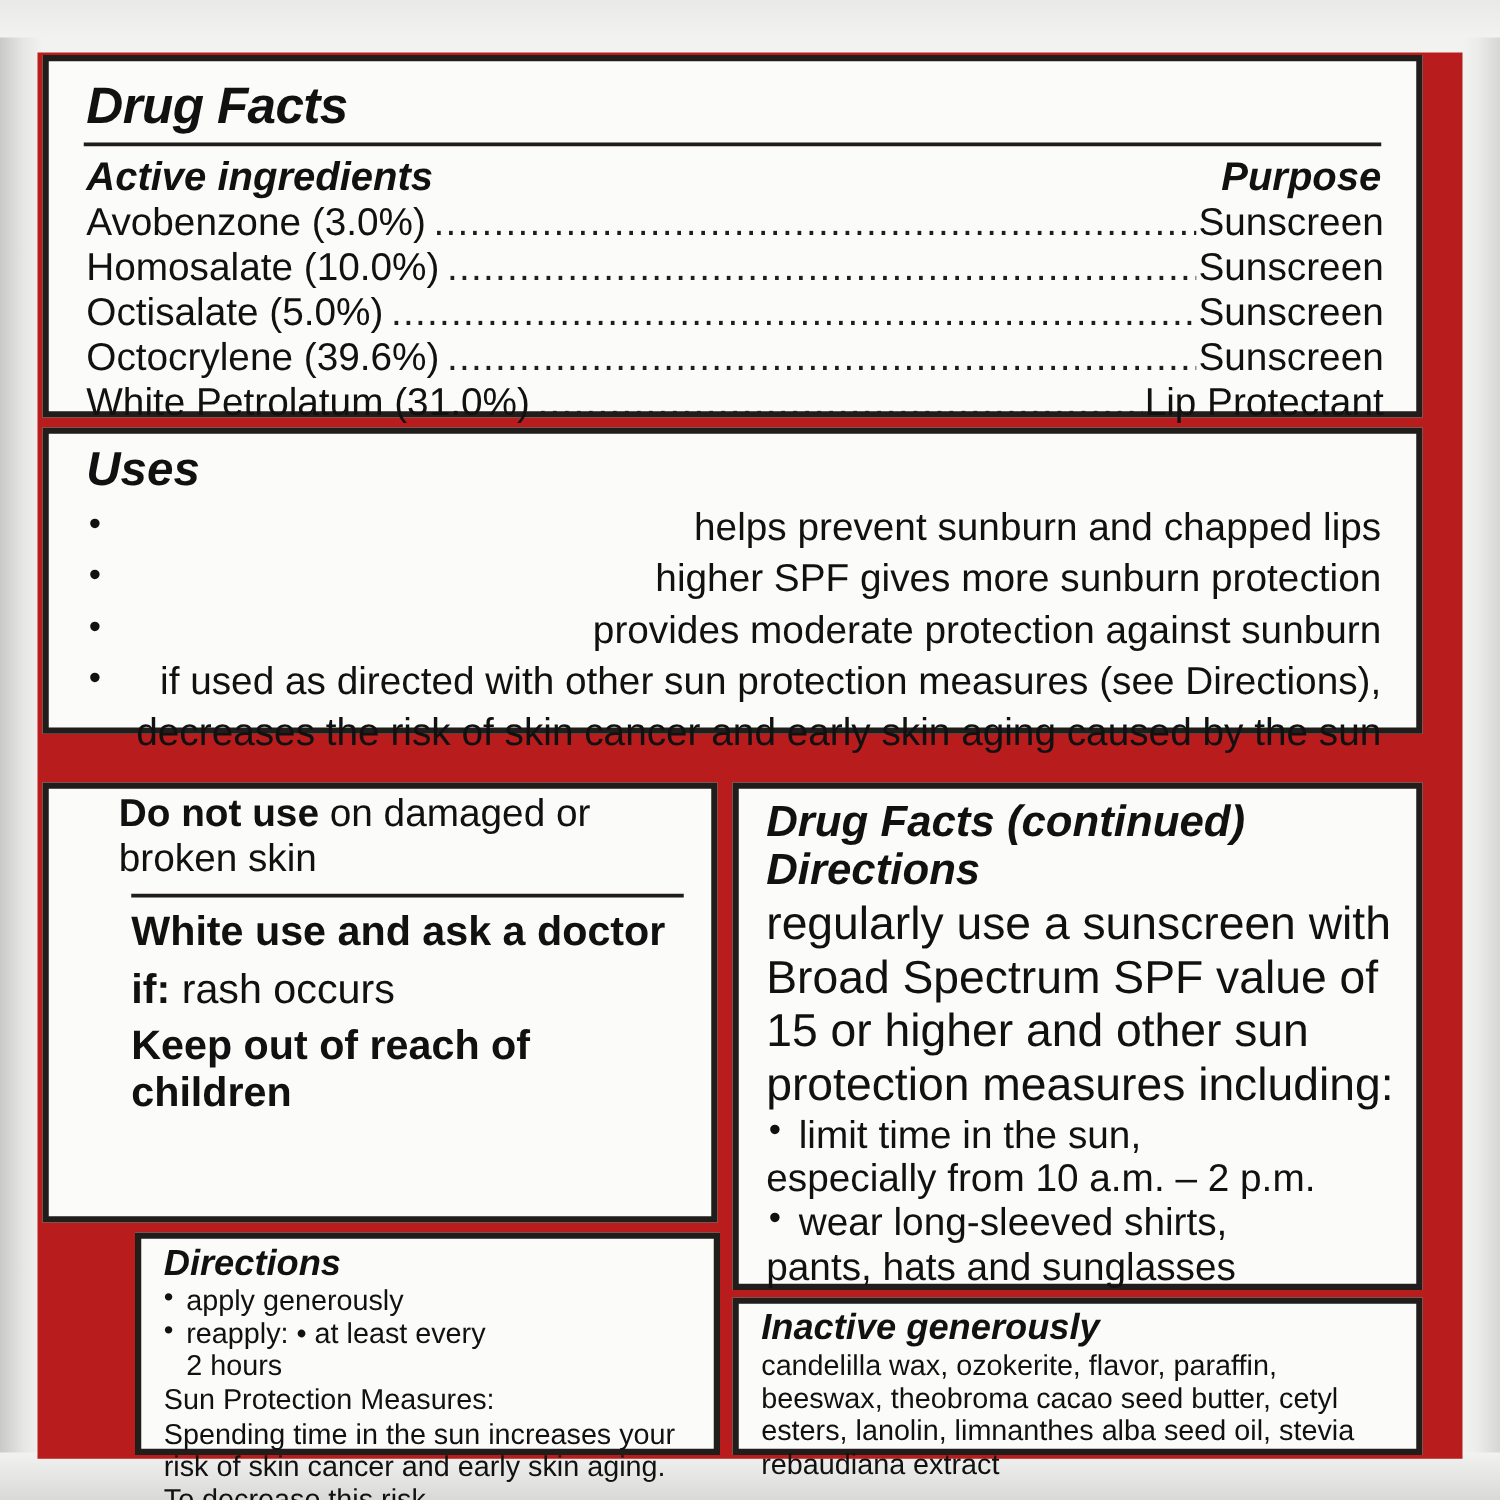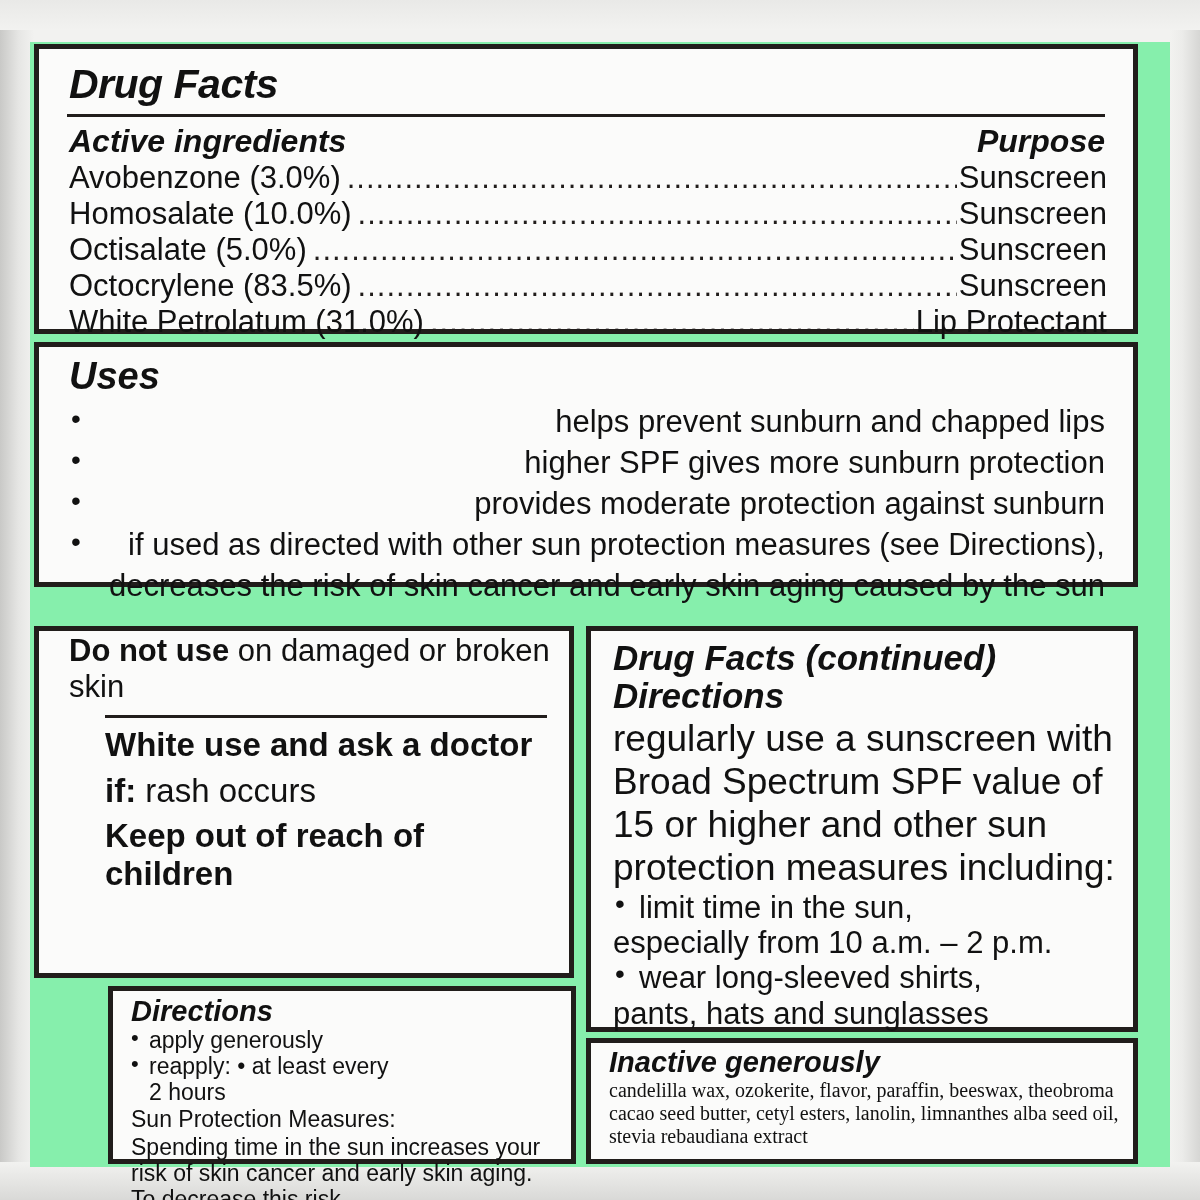--- a/index.html
+++ b/index.html
@@ -47,21 +47,21 @@
     width: 1200px; height: 38px;
     background: linear-gradient(to top, #d9d9d7 0%, #f2f2f0 100%);
   }
 
   .label {
     position: absolute;
     left: 30px;
     top: 42px;
     width: 1140px;
     height: 1125px;
-    background: #86efac;
+    background: #b91c1c;
   }
 
   .panel {
     position: absolute;
     background: #fbfbfa;
     border: 5px solid #211d1b;
     box-sizing: border-box;
   }
 
   
@@ -160,20 +160,21 @@
   }
   .warn-title {
     font-size: 37px;
     font-weight: bold;
     padding: 8px 0 0 30px;
   }
   .warn-body {
     font-size: 31px;
     line-height: 1.16;
     padding: 2px 18px 0 30px;
+    margin-left: 26px;
   }
   .warn-body b { font-weight: bold; }
   .rule-mid {
     height: 3px;
     background: #211d1b;
     margin: 10px 22px 0 66px;
   }
   .warn-sub {
     font-size: 33px;
     font-weight: bold;
@@ -266,24 +267,23 @@
     width: 552px;
     height: 126px;
   }
   .inact-title {
     font-size: 29px;
     font-weight: bold;
     font-style: italic;
     padding: 3px 0 0 18px;
   }
   .inact-body {
-    font-size: 20px;
+    font-size: 23px;
     line-height: 1.14;
     padding: 0 12px 0 18px;
-    font-family: Liberation Serif, serif;
   }
 </style>
 </head>
 <body>
 
 <div id="page">
 
   <div class="edge-left"></div>
   <div class="edge-right"></div>
   <div class="edge-top"></div>
@@ -312,21 +312,21 @@
         <span class="ing-purpose">Sunscreen</span>
       </div>
 
       <div class="ing-row">
         <span class="ing-name">Octisalate (5.0%)</span>
         <span class="dots">...................................................................</span>
         <span class="ing-purpose">Sunscreen</span>
       </div>
 
       <div class="ing-row">
-        <span class="ing-name">Octocrylene (83.5%)</span>
+        <span class="ing-name">Octocrylene (39.6%)</span>
         <span class="dots">...................................................................</span>
         <span class="ing-purpose">Sunscreen</span>
       </div>
 
       <div class="ing-row">
         <span class="ing-name">White Petrolatum (31.0%)</span>
         <span class="dots">...................................................................</span>
         <span class="ing-purpose">Lip Protectant</span>
       </div>
     </section>

